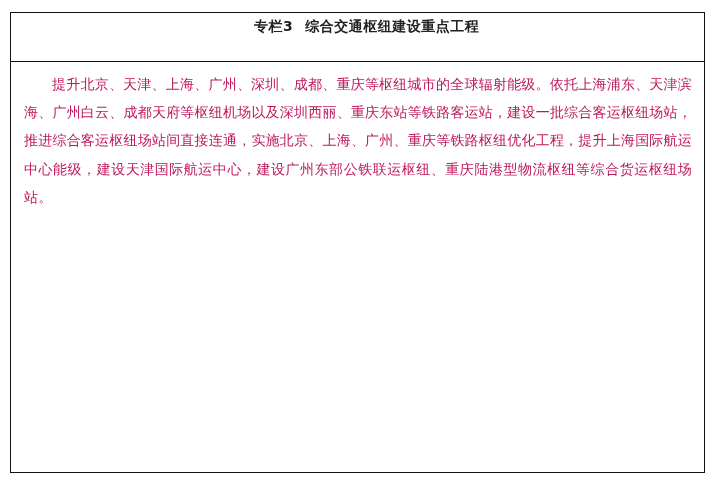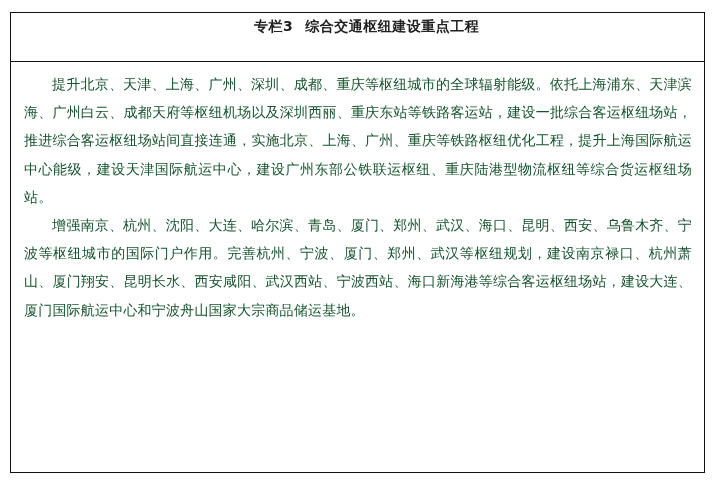--- a/index.html
+++ b/index.html
@@ -7,28 +7,27 @@
            font-family: "DejaVu Sans", "Liberation Sans", sans-serif; color: #222; }
     .box { position: absolute; left: 10px; top: 12px; width: 695px; height: 461px;
            border: 1.5px solid #111; box-sizing: border-box; }
     .head { position: absolute; left: 0; top: 0; right: 0; height: 49px;
             border-bottom: 1.5px solid #111; box-sizing: border-box; }
     .title { position: absolute; left: 18px; right: 0; top: 5px; text-align: center;
              font-size: 14px; font-weight: bold; color: #222; letter-spacing: 0.5px; }
     .title .num { margin-right: 12px; }
     .body { position: absolute; left: 13px; right: 12px; top: 57px; }
     .para { margin: 0; font-size: 14px; line-height: 28.2px; text-indent: 2em;
-            text-align: justify; color: #14532d; letter-spacing: 0.2px; }
+            text-align: justify; color: #be185d; letter-spacing: 0.2px; }
   </style>
 </head>
 <body>
 
 <div class="box">
   <div class="head">
     <div class="title">
       <span class="num">专栏3</span><span>综合交通枢纽建设重点工程</span>
     </div>
   </div>
   <div class="body">
     <p class="para">提升北京、天津、上海、广州、深圳、成都、重庆等枢纽城市的全球辐射能级。依托上海浦东、天津滨海、广州白云、成都天府等枢纽机场以及深圳西丽、重庆东站等铁路客运站，建设一批综合客运枢纽场站，推进综合客运枢纽场站间直接连通，实施北京、上海、广州、重庆等铁路枢纽优化工程，提升上海国际航运中心能级，建设天津国际航运中心，建设广州东部公铁联运枢纽、重庆陆港型物流枢纽等综合货运枢纽场站。</p>
-    <p class="para">增强南京、杭州、沈阳、大连、哈尔滨、青岛、厦门、郑州、武汉、海口、昆明、西安、乌鲁木齐、宁波等枢纽城市的国际门户作用。完善杭州、宁波、厦门、郑州、武汉等枢纽规划，建设南京禄口、杭州萧山、厦门翔安、昆明长水、西安咸阳、武汉西站、宁波西站、海口新海港等综合客运枢纽场站，建设大连、厦门国际航运中心和宁波舟山国家大宗商品储运基地。</p>
   </div>
 </div>
 
 </body></html>

